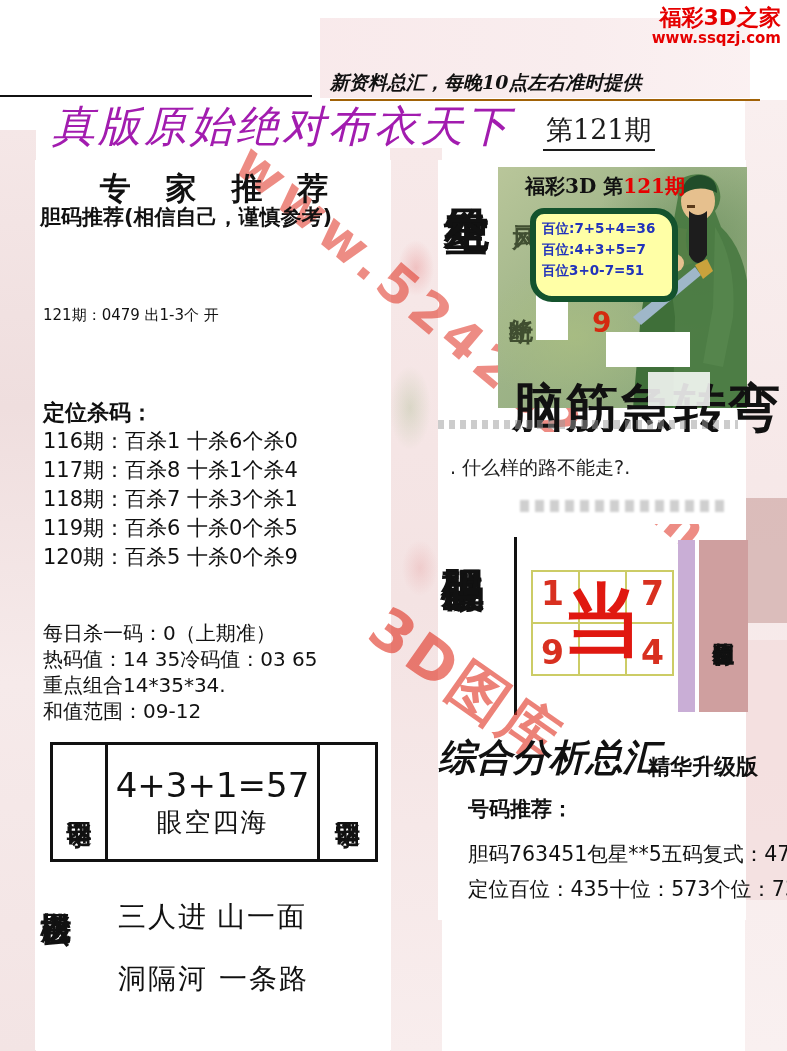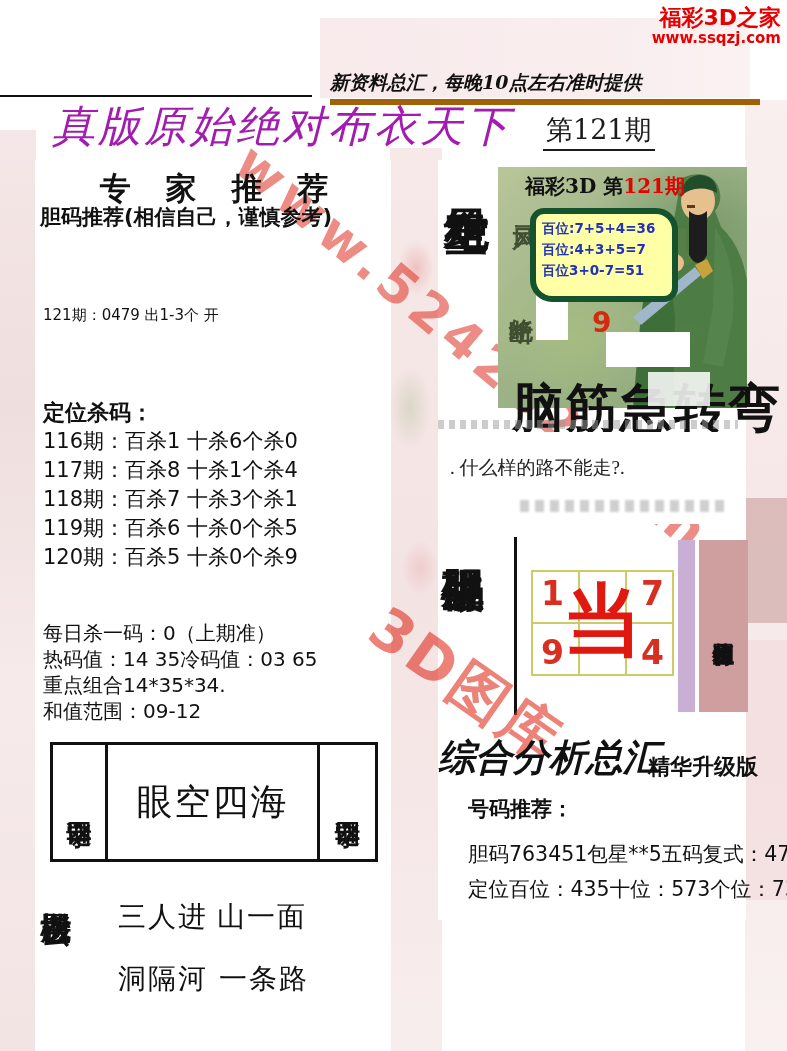--- a/index.html
+++ b/index.html
@@ -22,21 +22,21 @@
     background:linear-gradient(90deg,rgba(246,225,227,.7),rgba(243,219,221,.5) 60%,rgba(248,232,233,.6));}
   .bg-right{left:745px;top:100px;width:42px;height:951px;
     background:linear-gradient(180deg,#f9efef,#f6e8e8 40%,#f9f0f0);}
   .bg-right-dark{left:745px;top:498px;width:42px;height:125px;background:#d2adab;opacity:.75;}
   .bg-right-mid{left:745px;top:640px;width:42px;height:260px;background:#f3dddd;opacity:.8;}
   
   .logo-box{right:6px;top:6px;text-align:right;color:#e60000;line-height:1.1;}
   .logo-title{font-size:22px;font-weight:bold;}
   .logo-url{font-size:15px;font-weight:bold;}
   .notice{left:330px;top:70px;width:430px;font-size:19px;font-weight:bold;font-style:italic;
-          border-bottom:6px solid #a16207;padding-bottom:3px;}
+          border-bottom:2px solid #a16207;padding-bottom:3px;}
   .rule-left{left:0;top:95px;width:312px;height:2px;background:#111;}
   .main-title{left:52px;top:98px;font-size:43px;font-weight:normal;font-style:italic;
               color:#a21caf;letter-spacing:3px;white-space:nowrap;}
   .issue-no{left:543px;top:112px;font-size:27px;color:#1c1c1c;border-bottom:2px solid #1c1c1c;
             padding:0 3px 1px 3px;}
   
   .card{background:#fff;}
   .left-card{left:35px;top:160px;width:356px;height:890px;}
   .right-card{left:438px;top:160px;width:308px;height:760px;}
   
@@ -46,21 +46,21 @@
   .issue-line{left:43px;top:306px;font-size:15px;}
   .dw-title{left:43px;top:398px;font-size:22px;font-weight:bold;}
   .dw-rows{left:43px;top:427px;font-size:21px;line-height:29px;}
   .daily{left:43px;top:620px;font-size:20px;line-height:26px;}
   .riddle{left:50px;top:742px;width:322px;height:114px;border:3px solid #111;display:flex;background:#fff;}
   .riddle .side{width:52px;border-right:3px solid #111;display:flex;align-items:center;justify-content:center;
                 font-size:25px;font-weight:bold;}
   .riddle .side.r{border-right:0;border-left:3px solid #111;width:55px;}
   .riddle .mid{flex:1;display:flex;flex-direction:column;align-items:center;justify-content:center;}
   .riddle .formula{font-size:34px;}
-  .riddle .phrase{font-size:36px;letter-spacing:2px;}
+  .riddle .phrase{font-size:26px;letter-spacing:2px;}
   .mystery-label{left:40px;top:888px;font-size:31px;font-weight:bold;line-height:1.05;}
   .mline1{left:118px;top:898px;font-size:28px;letter-spacing:2px;font-family:Liberation Serif, serif;}
   .mline2{left:118px;top:960px;font-size:28px;letter-spacing:2px;}
   
   .star-label{left:438px;top:172px;font-size:45px;font-weight:bold;line-height:1.28;}
   .picture{left:498px;top:167px;width:249px;height:241px;overflow:hidden;
     background:
       radial-gradient(120px 90px at 30% 70%,rgba(170,190,130,.8),transparent 80%),
       radial-gradient(140px 120px at 80% 30%,rgba(90,130,80,.55),transparent 75%),
       linear-gradient(135deg,#b9c69a,#9db387 45%,#8aa878);}
@@ -70,21 +70,21 @@
   .pic-word2{left:505px;top:300px;font-size:24px;font-weight:bold;color:#2f3c22;opacity:.85;}
   .ybox{left:530px;top:208px;width:126px;height:76px;background:#ffffa6;border:6px solid #14532d;
         border-radius:14px 22px 14px 22px;padding:4px 4px 2px 6px;}
   .ybox .f{font-size:13.5px;font-weight:bold;color:#2233bb;line-height:1.55;white-space:nowrap;}
   .red9{left:592px;top:306px;font-size:28px;font-weight:bold;color:#d42a10;}
   .brain-title{left:512px;top:374px;font-size:52px;font-weight:bold;letter-spacing:2px;}
   .brain-cover{left:648px;top:372px;width:62px;height:34px;background:rgba(255,255,255,.85);}
   .tinyline{left:438px;top:420px;width:300px;height:9px;opacity:.5;
     background:repeating-linear-gradient(90deg,#999 0 6px,transparent 6px 11px);}
   .qbox{left:438px;top:432px;width:308px;height:92px;background:#fff;}
-  .question{left:450px;top:455px;font-size:19px;color:#222;font-family:Liberation Serif, serif;}
+  .question{left:450px;top:455px;font-size:19px;color:#222;}
   .blurline{left:520px;top:500px;width:210px;height:12px;opacity:.35;filter:blur(1px);
     background:repeating-linear-gradient(90deg,#777 0 9px,transparent 9px 15px);}
   .zo-label{left:441px;top:535px;font-size:43px;font-weight:bold;line-height:1.02;}
   .zo-divider{left:514px;top:537px;width:3px;height:178px;background:#111;}
   .zo-grid{left:531px;top:570px;width:141px;height:104px;display:grid;
     grid-template-columns:1fr 1fr 1fr;grid-template-rows:1fr 1fr;
     border:1px solid #cccc66;}
   .zo-grid .cell{border:1px solid #cccc66;display:flex;align-items:flex-start;justify-content:flex-start;
     font-size:33px;font-weight:bold;color:#d83020;padding:2px 0 0 8px;}
   .zo-grid .cell.bl{align-items:flex-end;padding-bottom:2px;}
@@ -151,20 +151,21 @@
   <div class="abs daily">
     <div>每日杀一码：0（上期准）</div>
     <div>热码值：14 35冷码值：03 65</div>
     <div>重点组合14*35*34.</div>
     <div>和值范围：09-12</div>
   </div>
 
   <div class="abs riddle">
     <div class="side vert">四字谜</div>
     <div class="mid">
+      <div class="formula">4+3+1=57</div>
       <div class="phrase">眼空四海</div>
     </div>
     <div class="side r vert">四字谜</div>
   </div>
 
   <div class="abs mystery-label vert serif">玄機題</div>
   <div class="abs mline1">三人进 山一面</div>
   <div class="abs mline2">洞隔河 一条路</div>
 
   <div class="abs star-label vert serif">绝对星空</div>

